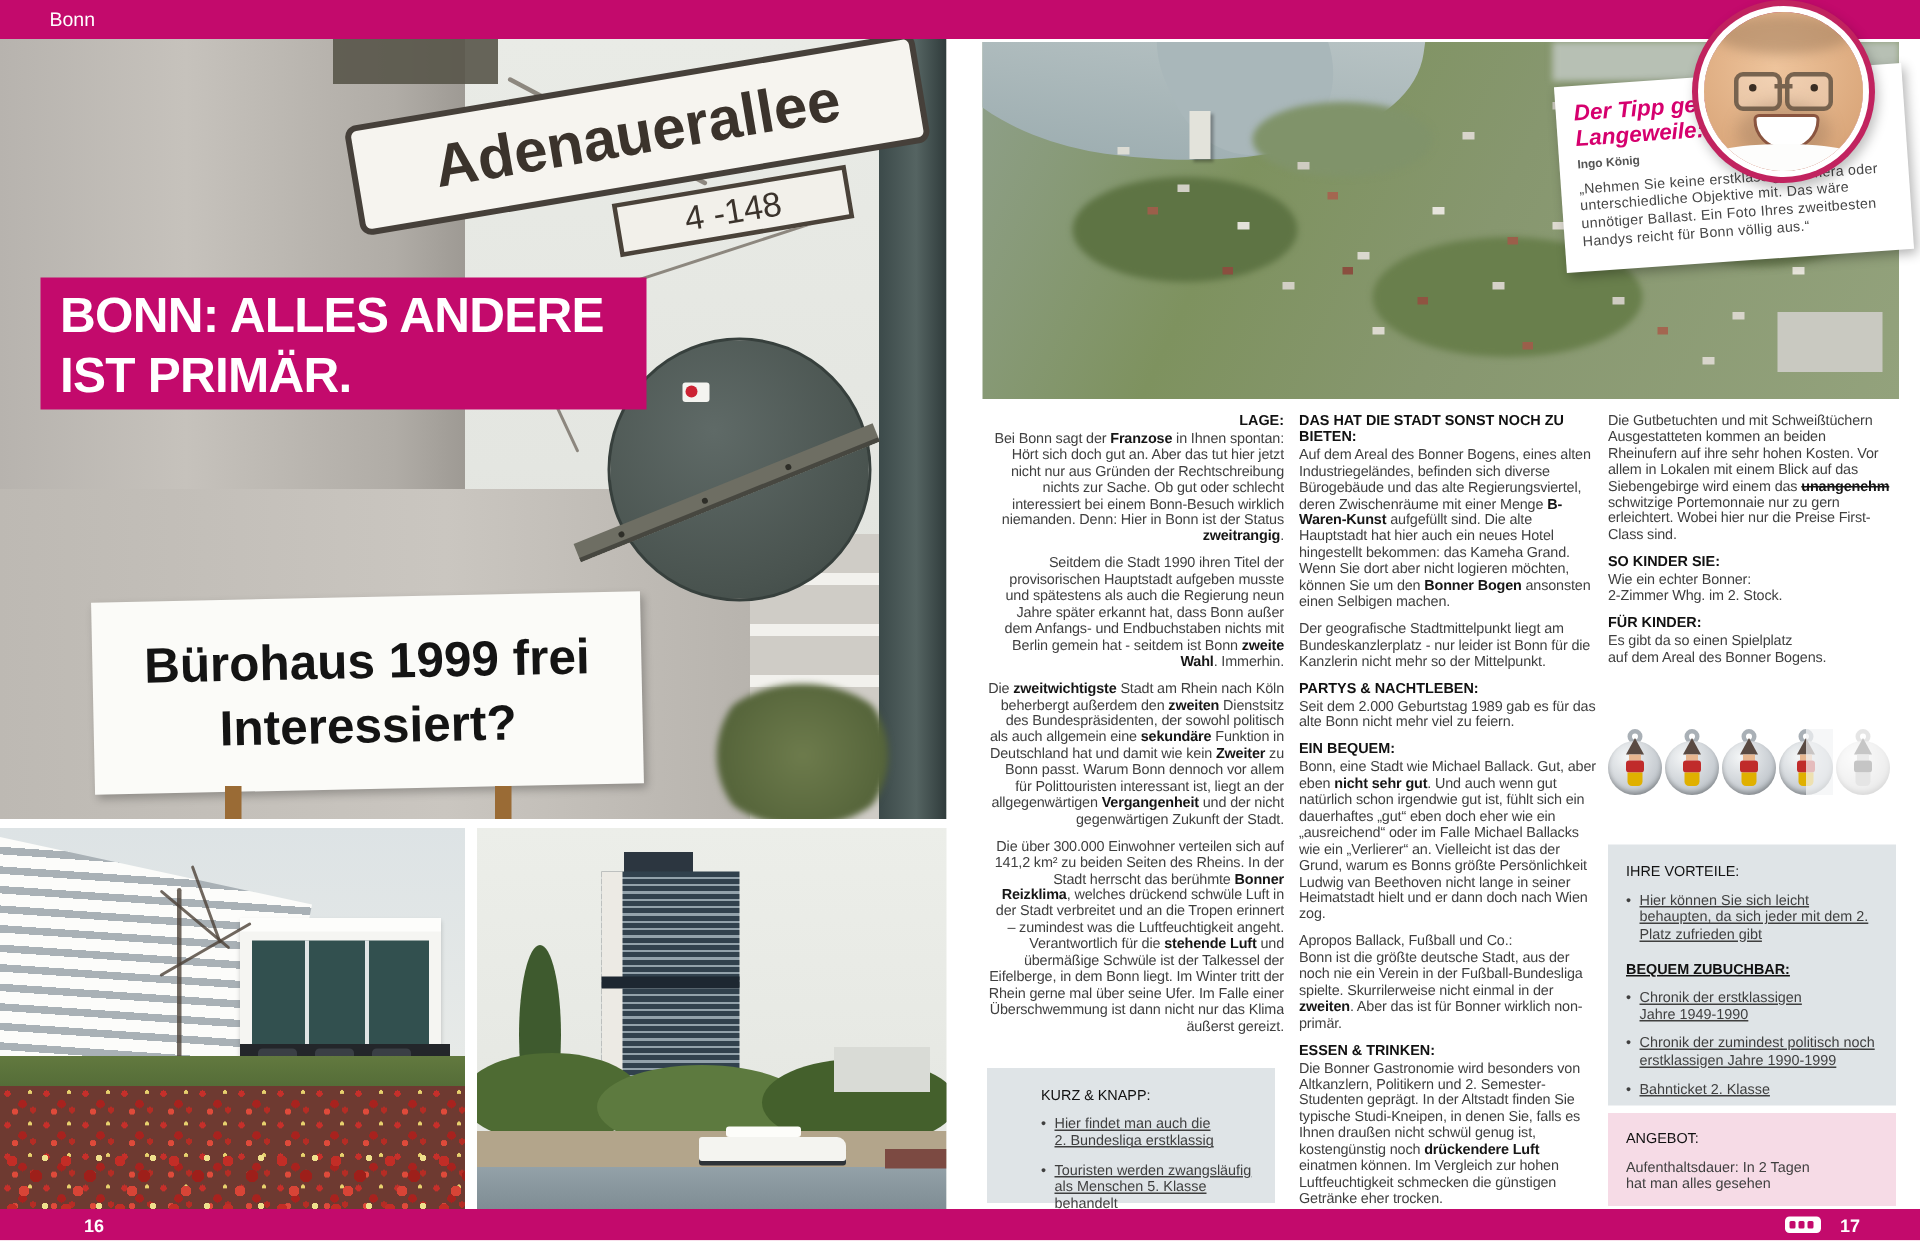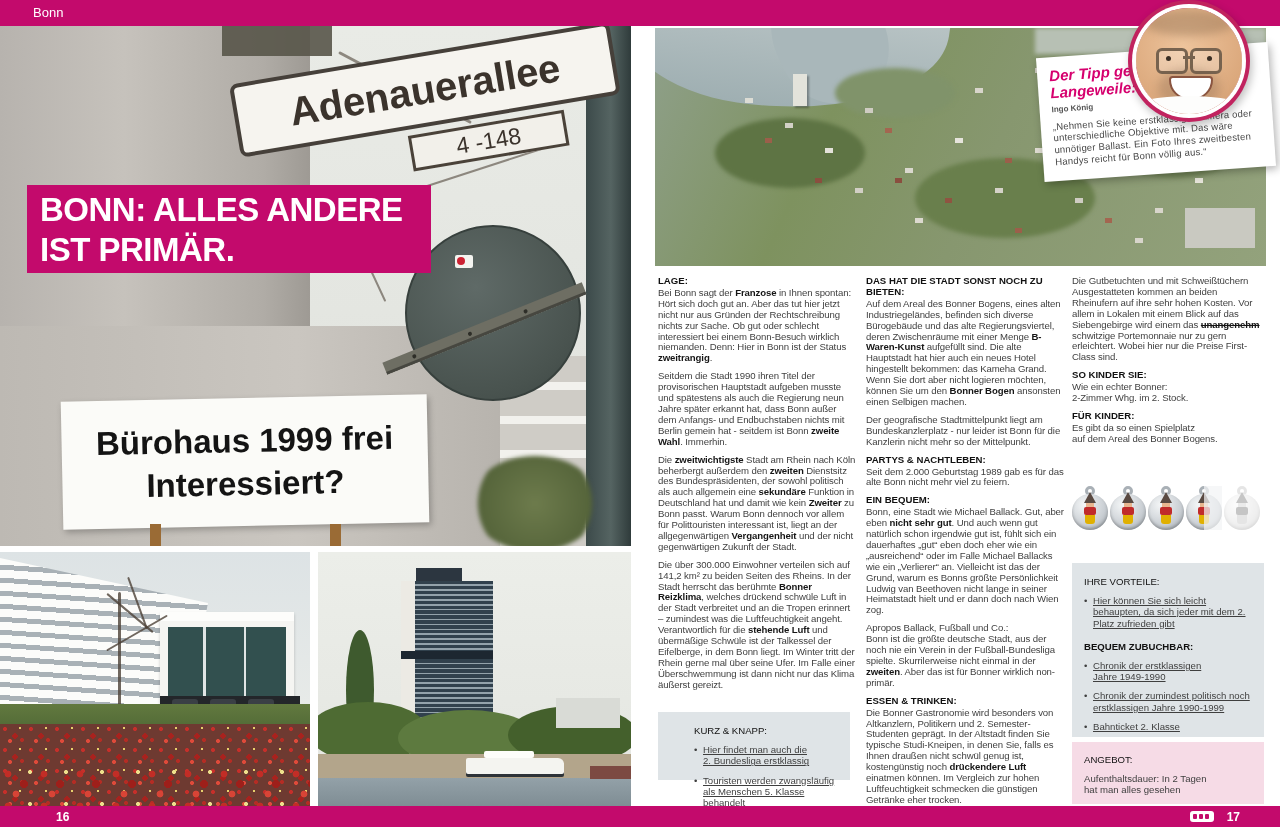--- a/index.html
+++ b/index.html
@@ -163,36 +163,36 @@
   .eyeL{left:10px;} .eyeR{right:10px;}
   .smile{position:absolute;left:33px;top:68px;width:40px;height:20px;background:#fff;
      border:2px solid #8a5540;border-radius:4px 4px 22px 22px;}
   .stubble{position:absolute;left:22px;top:60px;width:62px;height:40px;border-radius:50%;
      background:rgba(120,90,70,.28);filter:blur(5px);}
   .shirt{position:absolute;left:-4px;top:88px;width:114px;height:24px;background:#fdfdfc;border-radius:50% 50% 0 0;}
 
   
   .col{position:absolute;top:276px;width:198px;font-size:9.6px;line-height:10.9px;letter-spacing:-.1px;
      color:#3f3f3f;overflow:hidden;text-align:left;}
-  .col1{left:658px;height:430px;}
+  .col1{left:658px;height:430px;text-align:right;}
   .col2{left:866px;height:528px;}
   .col3{left:1072px;width:192px;height:208px;}
   .col h4{margin:0 0 1px 0;font-size:9.6px;color:#111;letter-spacing:0;}
   .col p{margin:0 0 7px 0;white-space:pre-line;}
   .col b{color:#161616;}
   .col .mt{margin-top:3px;}
   
   .graybox{position:absolute;background:#dfe4e7;box-sizing:border-box;padding:13px 12px;font-size:9.6px;
      line-height:11.2px;color:#3f3f3f;}
-  .kurzbox{left:658px;top:712px;width:192px;height:68px;padding-left:36px;}
+  .kurzbox{left:658px;top:712px;width:192px;height:90px;padding-left:36px;}
   .vorteilbox{left:1072px;top:563px;width:192px;height:174px;}
   .pinkbox{position:absolute;left:1072px;top:742px;width:192px;height:62px;background:#f6dbe6;
      box-sizing:border-box;padding:12px 12px;font-size:9.6px;line-height:11.2px;color:#3f3f3f;}
   .boxhead{font-weight:normal;color:#111;margin:0 0 8px 0;}
-  .boxhead2{font-weight:bold;color:#111;margin:12px 0 8px 0;}
+  .boxhead2{font-weight:bold;color:#111;margin:12px 0 8px 0;text-decoration:underline;}
   ul.bul{list-style:none;margin:0;padding:0;text-decoration:underline;}
   ul.bul li{position:relative;padding-left:9px;margin-bottom:8px;white-space:pre-line;}
   ul.bul li:before{content:"\2022";position:absolute;left:0;top:0;}
   .pinkbox p{margin:0;white-space:pre-line;}
   
   .rating{position:absolute;left:1072px;top:486px;width:192px;display:flex;gap:2px;}
   .badge{position:relative;width:36px;height:44px;}
   .badge .loop{position:absolute;left:13px;top:0;width:10px;height:10px;border-radius:50%;border:3px solid #a9b0b6;box-sizing:border-box;}
   .badge .coin{position:absolute;left:0;top:8px;width:36px;height:36px;border-radius:50%;
      background:radial-gradient(circle at 35% 30%,#f4f6f7,#c9ced3 60%,#9aa2a8);

